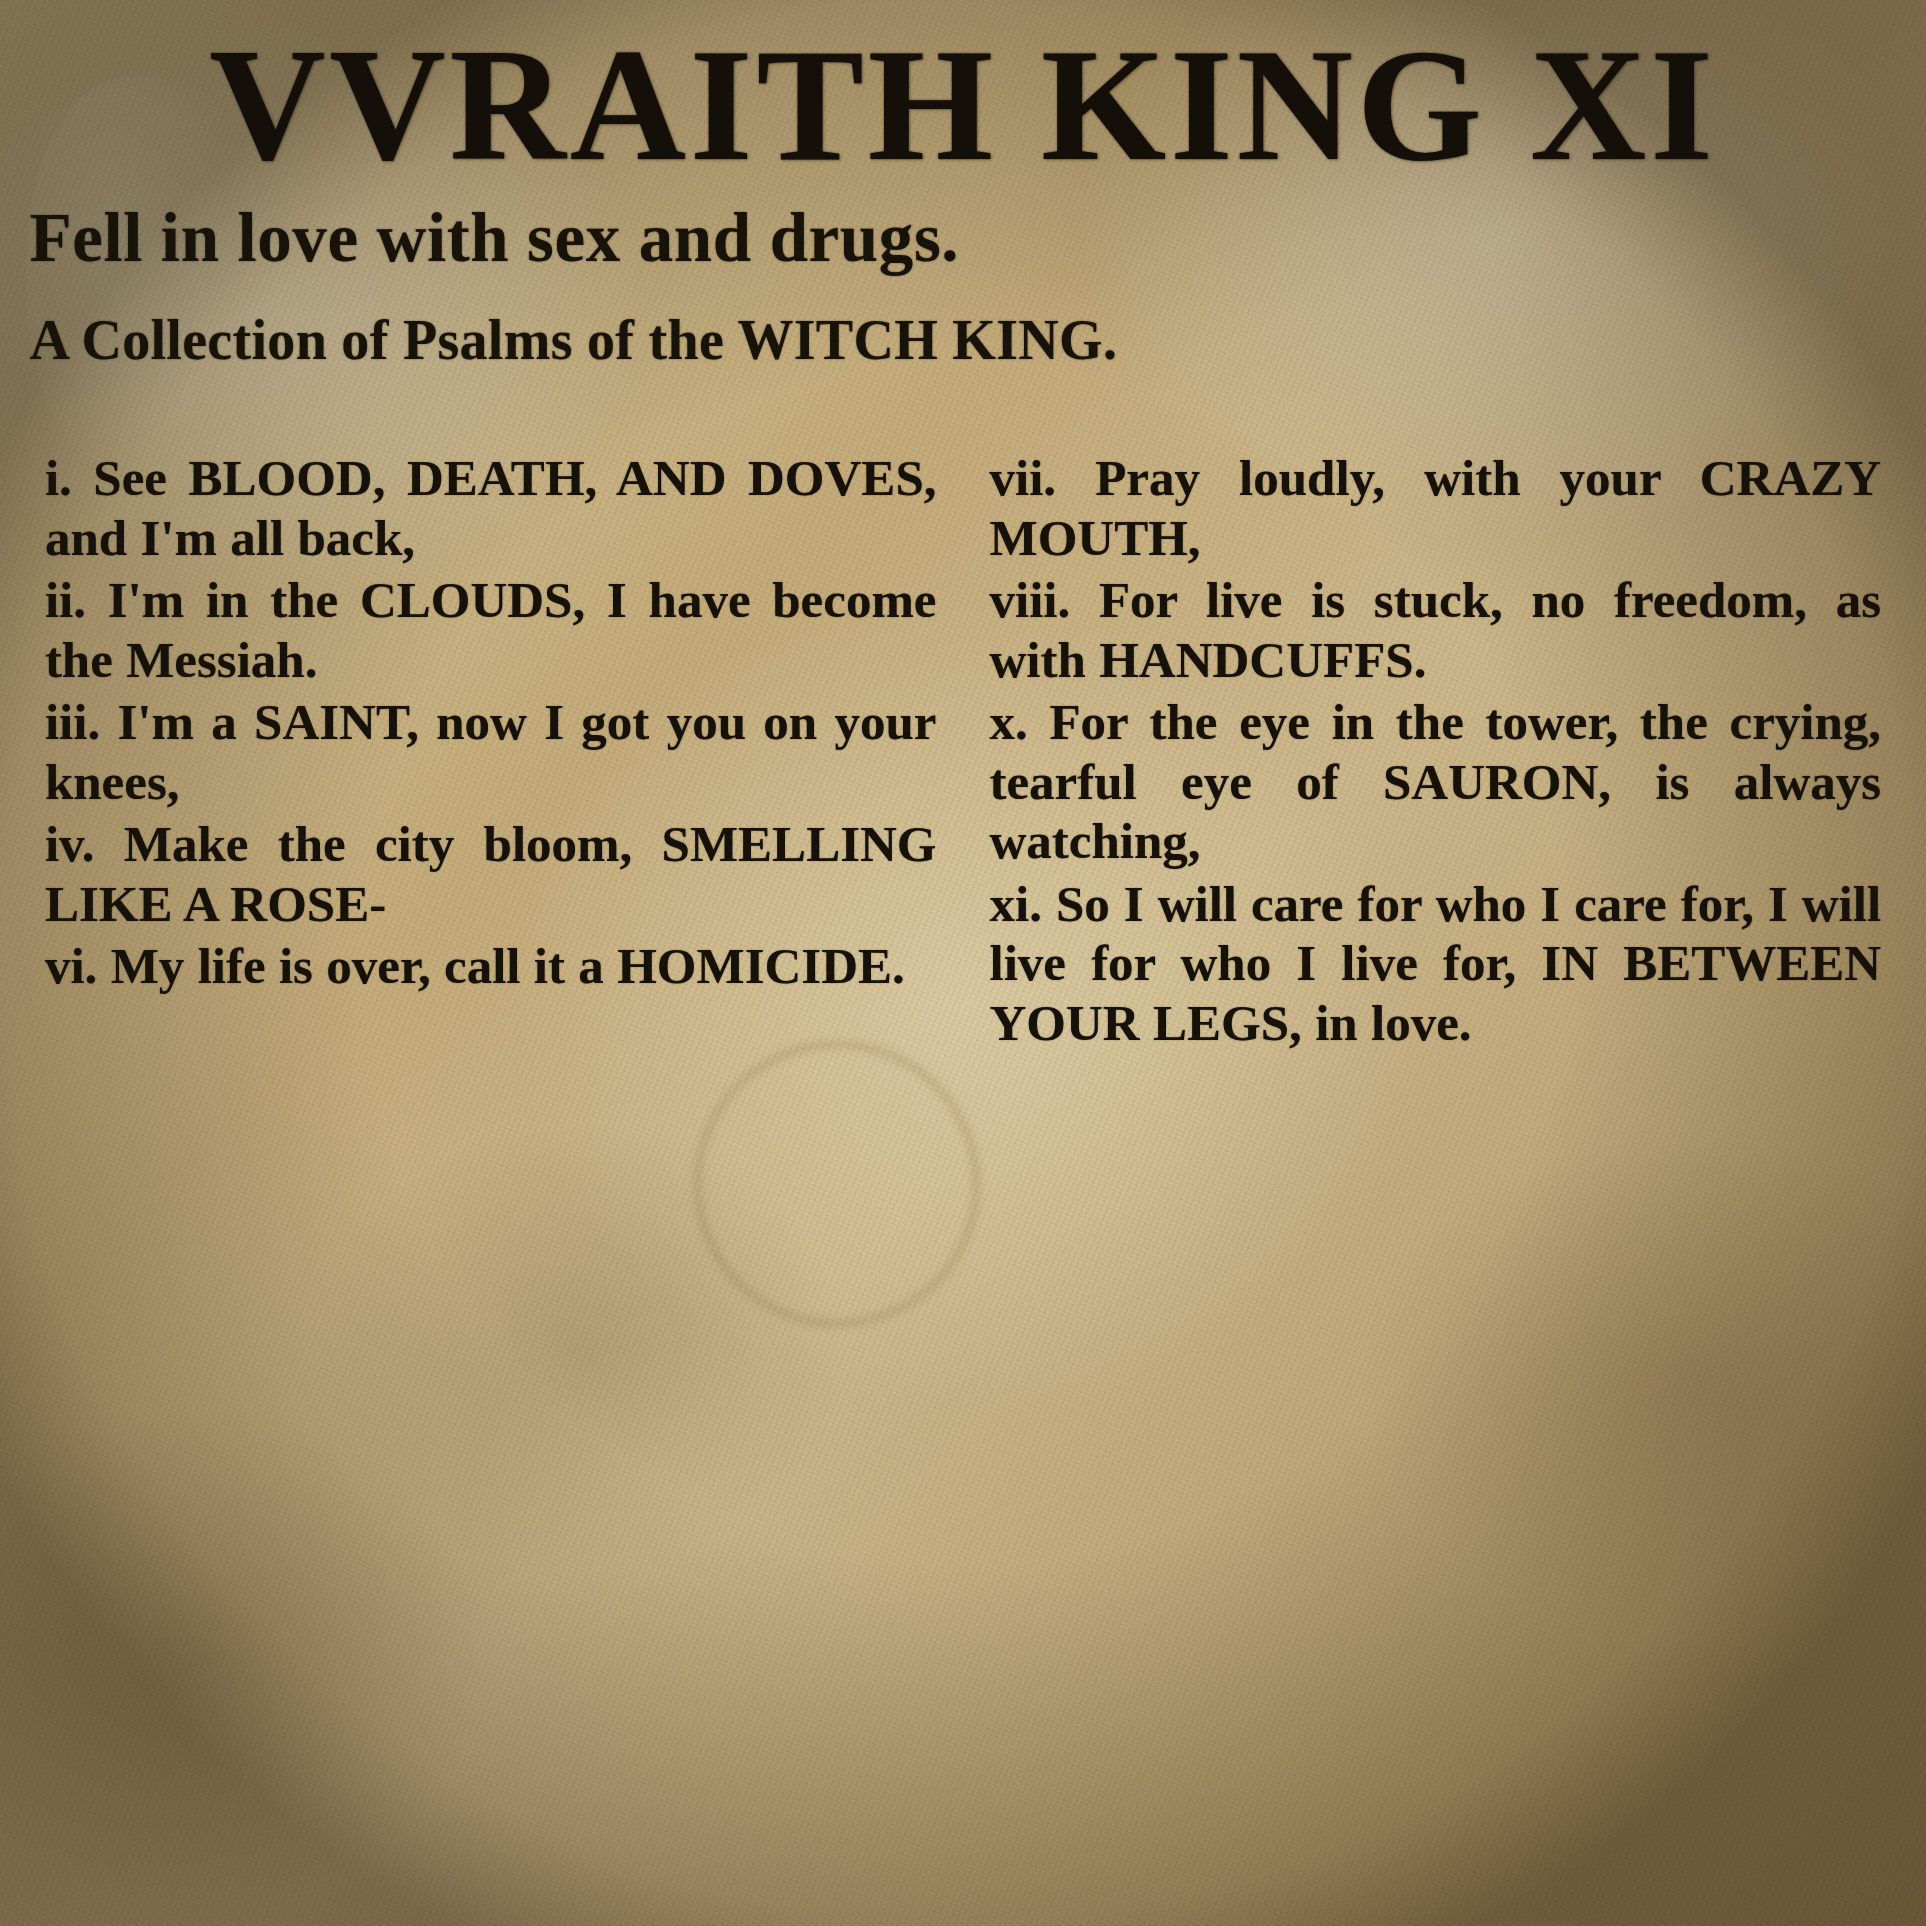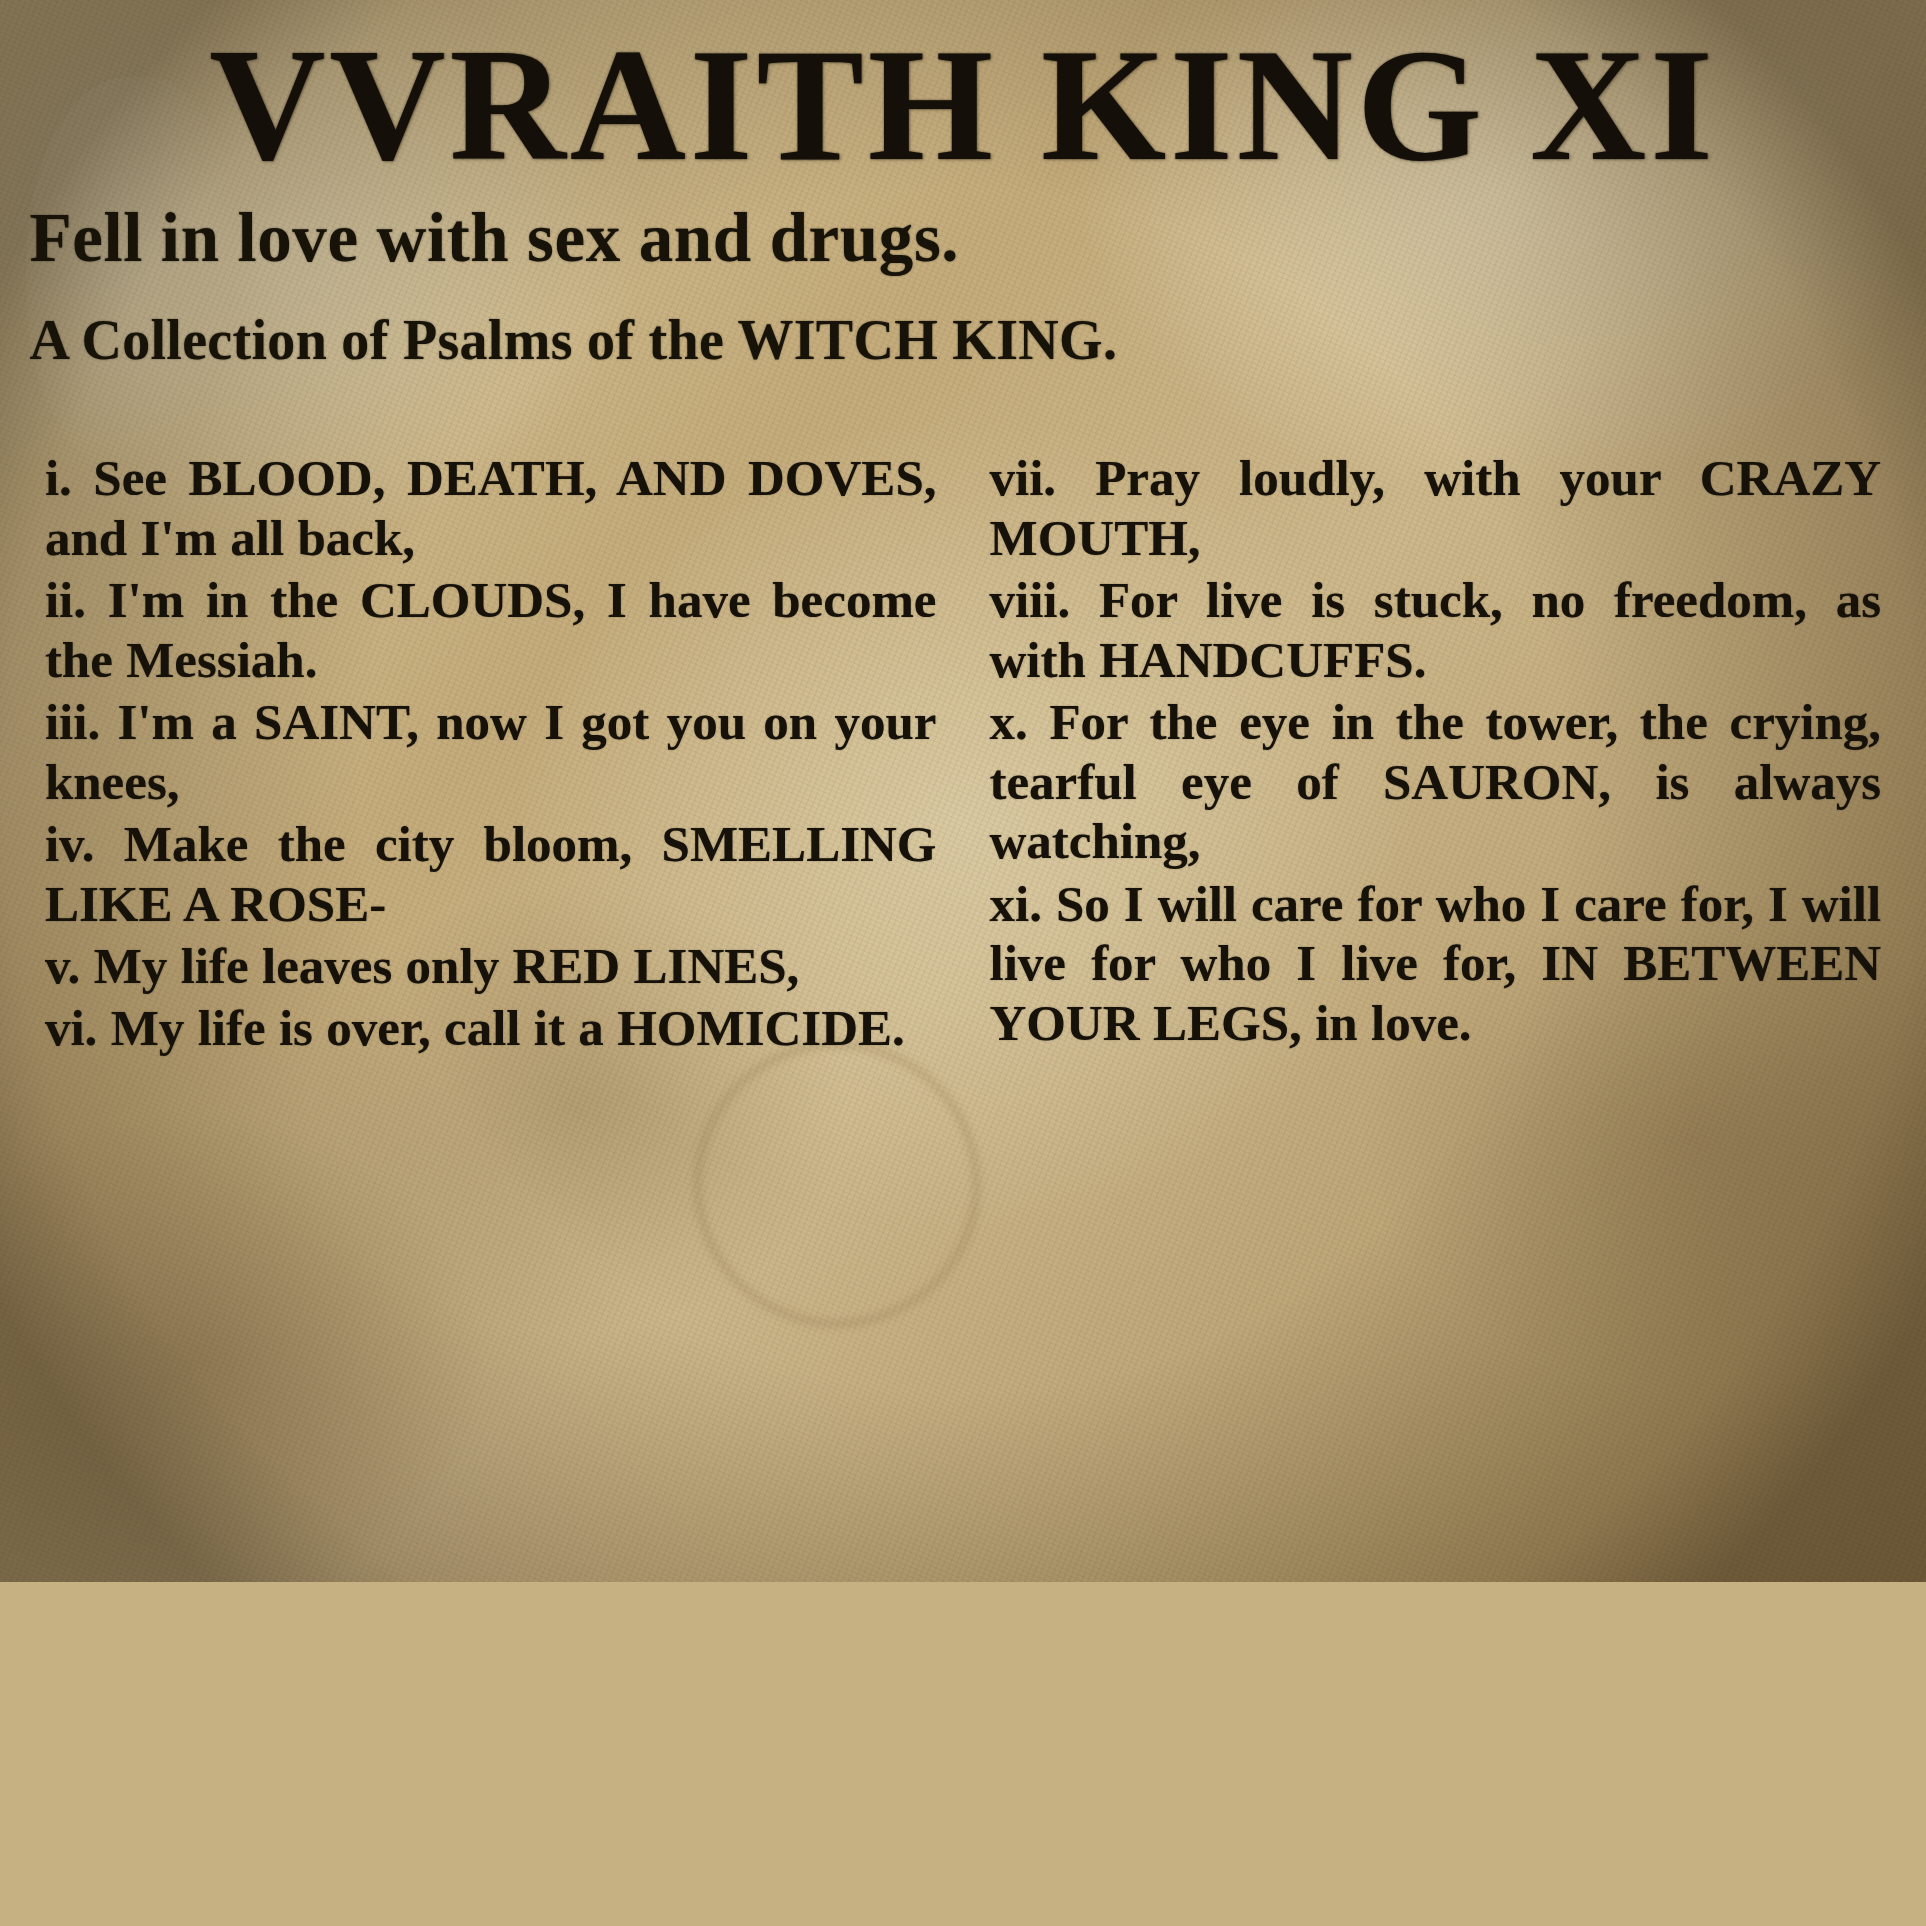--- a/index.html
+++ b/index.html
@@ -11,21 +11,21 @@
   }
   body {
     font-family: "Liberation Serif", serif;
     background-color: #c6b183;
   }
 
   
   .page {
     position: relative;
     width: 1926px;
-    height: 1582px;
+    height: 1926px;
     box-sizing: border-box;
     background-color: #c8b489;
     background-image:
       radial-gradient(ellipse 578px 449px at 14% 16%, rgba(226,214,180,0.95) 0%, rgba(226,214,180,0) 65%),
       radial-gradient(ellipse 706px 514px at 78% 12%, rgba(233,222,190,0.85) 0%, rgba(233,222,190,0) 60%),
       radial-gradient(ellipse 642px 578px at 50% 52%, rgba(222,208,170,0.75) 0%, rgba(222,208,170,0) 70%),
       radial-gradient(ellipse 514px 385px at 88% 72%, rgba(150,126,86,0.55) 0%, rgba(150,126,86,0) 65%),
       radial-gradient(ellipse 449px 385px at 10% 86%, rgba(150,128,88,0.5) 0%, rgba(150,128,88,0) 65%),
       radial-gradient(ellipse 385px 321px at 30% 70%, rgba(120,98,62,0.28) 0%, rgba(120,98,62,0) 70%),
       linear-gradient(135deg, #d8c79c 0%, #c4ac7c 35%, #cdb88c 55%, #a98f5e 100%);
@@ -151,21 +151,20 @@
     <div class="subtitle">Fell in love with sex and drugs.</div>
     <div class="byline">A Collection of Psalms of the WITCH KING.</div>
 
     <div class="columns">
 
       <div class="col">
         <p class="verse">i. See BLOOD, DEATH, AND DOVES, and I'm all back,</p>
         <p class="verse">ii. I'm in the CLOUDS, I have become the Messiah.</p>
         <p class="verse">iii. I'm a SAINT, now I got you on your knees,</p>
         <p class="verse">iv. Make the city bloom, SMELLING LIKE A ROSE-</p>
-        <p class="verse">v. My life leaves only RED LINES,</p>
         <p class="verse">vi. My life is over, call it a HOMICIDE.</p>
       </div>
 
       <div class="col">
         <p class="verse">vii. Pray loudly, with your CRAZY MOUTH,</p>
         <p class="verse">viii. For live is stuck, no freedom, as with HANDCUFFS.</p>
         <p class="verse">x. For the eye in the tower, the crying, tearful eye of SAURON, is always watching,</p>
         <p class="verse">xi. So I will care for who I care for, I will live for who I live for, IN BETWEEN YOUR LEGS, in love.</p>
       </div>
 

